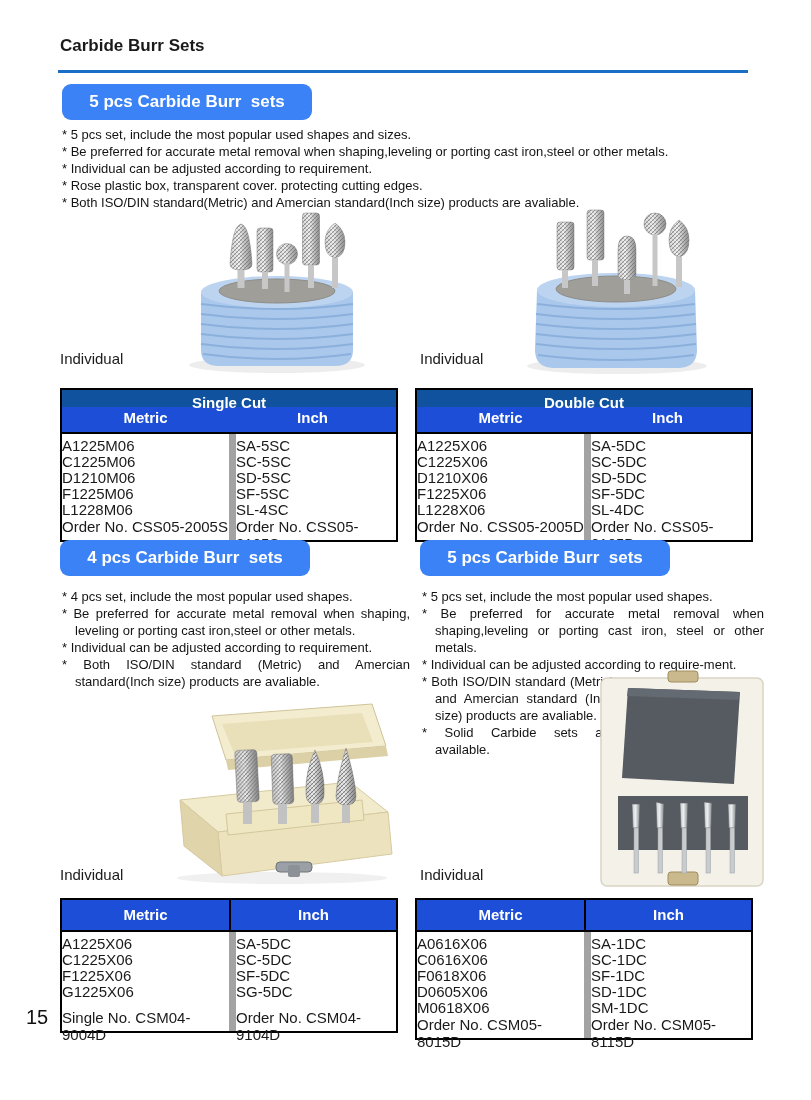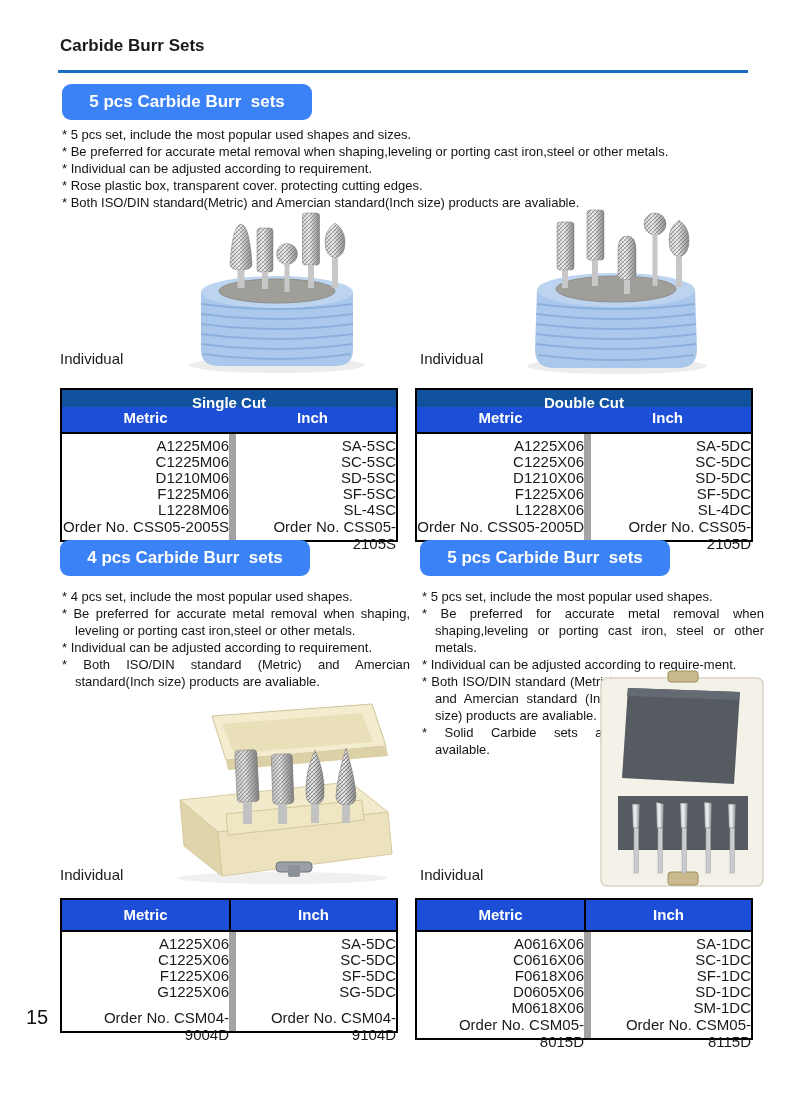--- a/index.html
+++ b/index.html
@@ -39,21 +39,21 @@
   .tbl-3 { left:60px;  top:898px; }
   .tbl-4 { left:415px; top:898px; }
   .t-title { background:#11529f; color:#fff; font-weight:bold; text-align:center; padding-top:4px; height:17px; }
   .t-heads { background:#1d4ed8; color:#fff; font-weight:bold; display:grid; grid-template-columns:1fr 1fr; border-bottom:2px solid #000; }
   .has-title .t-heads .t-head-cell { padding:2px 0 6px 0; text-align:center; }
   .no-title  .t-heads .t-head-cell { padding:6px 0 7px 0; text-align:center; }
   .no-title  .t-heads .t-head-cell + .t-head-cell { border-left:2px solid #000; }
   .t-body { display:grid; grid-template-columns:1fr 1fr; }
   .t-col { padding:4px 0 5px 0; }
   .t-col + .t-col { border-left:7px solid #a3a3a3; }
-  .t-cell { text-align:right; line-height:16px; height:16px; color:#1a1a1a; }
+  .t-cell { text-align:left; line-height:16px; height:16px; color:#1a1a1a; }
   .t-order { line-height:17px; height:17px; }
   .gap-before { margin-top:9px; }
 
   .photo { pointer-events:none; }
   .ph-1 { left:165px; top:212px; }
   .ph-2 { left:505px; top:208px; }
   .ph-3 { left:150px; top:698px; }
   .ph-4 { left:598px; top:670px; }
 
   .page-num { left:26px; top:1006px; font-size:20px; color:#111; }
@@ -321,21 +321,21 @@
     <div class="t-heads">
       <div class="t-head-cell">Metric</div>
       <div class="t-head-cell">Inch</div>
     </div>
     <div class="t-body">
       <div class="t-col">
         <div class="t-cell">A1225X06</div>
         <div class="t-cell">C1225X06</div>
         <div class="t-cell">F1225X06</div>
         <div class="t-cell">G1225X06</div>
-        <div class="t-cell t-order gap-before">Order No. CSM04-9004D</div>
+        <div class="t-cell t-order gap-before">Single No. CSM04-9004D</div>
       </div>
       <div class="t-col">
         <div class="t-cell">SA-5DC</div>
         <div class="t-cell">SC-5DC</div>
         <div class="t-cell">SF-5DC</div>
         <div class="t-cell">SG-5DC</div>
         <div class="t-cell t-order gap-before">Order No. CSM04-9104D</div>
       </div>
     </div>
   </div>

